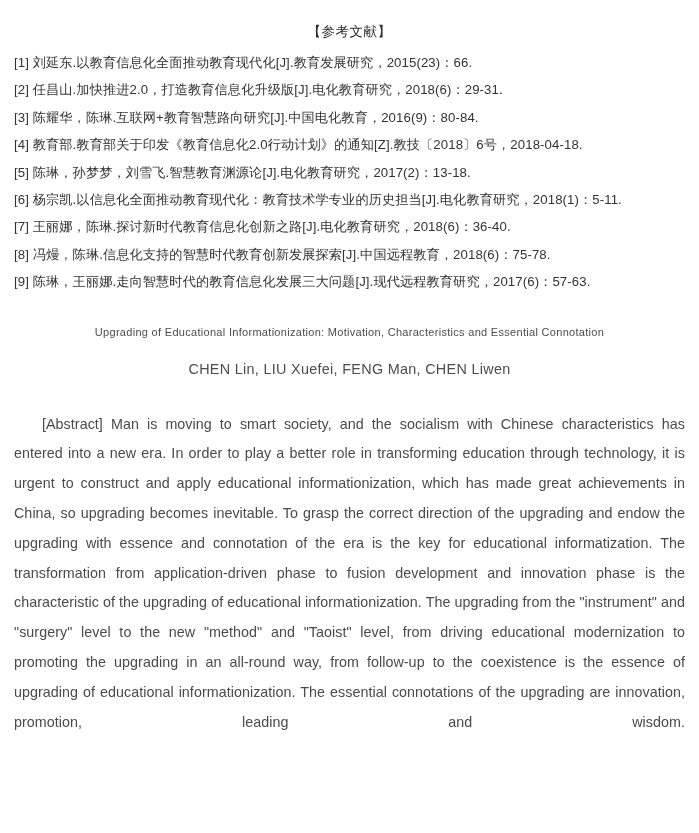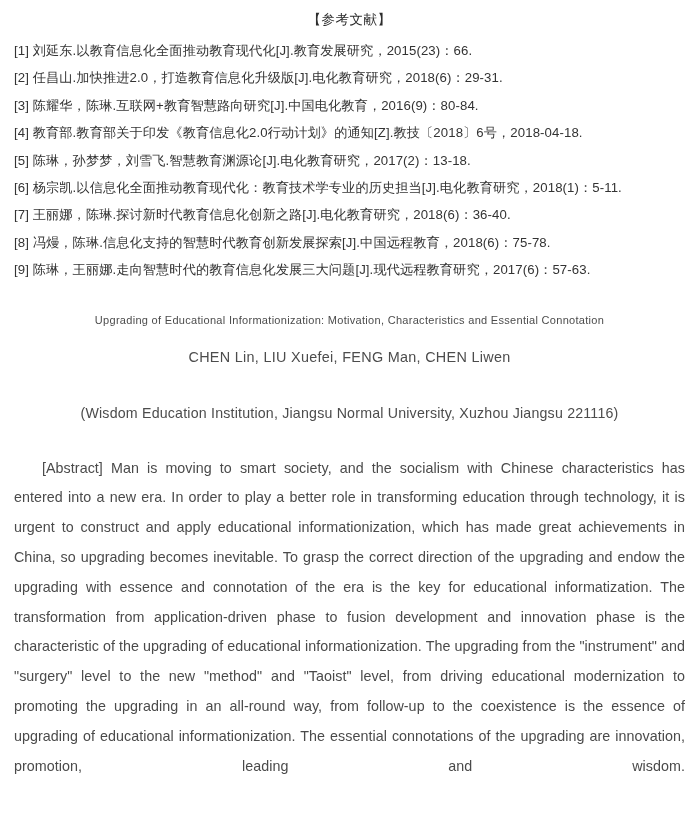--- a/index.html
+++ b/index.html
@@ -13,21 +13,21 @@
     overflow: hidden;
     font-family: "Liberation Sans", "DejaVu Sans", sans-serif;
     color: #3a3a3a;
     -webkit-font-smoothing: antialiased;
   }
   .page {
     position: relative;
     width: 699px;
     height: 833px;
     box-sizing: border-box;
-    padding: 0 14px;
+    padding: 12px 14px;
   }
 
   
   .ref-header {
     text-align: center;
     font-size: 13.5px;
     line-height: 26px;
     letter-spacing: 0.5px;
     color: #2d2d2d;
     padding-top: 7px;
@@ -110,21 +110,20 @@
     <div class="ref-item">[5] 陈琳，孙梦梦，刘雪飞.智慧教育渊源论[J].电化教育研究，2017(2)：13-18.</div>
     <div class="ref-item">[6] 杨宗凯.以信息化全面推动教育现代化：教育技术学专业的历史担当[J].电化教育研究，2018(1)：5-11.</div>
     <div class="ref-item">[7] 王丽娜，陈琳.探讨新时代教育信息化创新之路[J].电化教育研究，2018(6)：36-40.</div>
     <div class="ref-item">[8] 冯熳，陈琳.信息化支持的智慧时代教育创新发展探索[J].中国远程教育，2018(6)：75-78.</div>
     <div class="ref-item">[9] 陈琳，王丽娜.走向智慧时代的教育信息化发展三大问题[J].现代远程教育研究，2017(6)：57-63.</div>
   </div>
 
   <div class="en-block">
     <div class="en-title">Upgrading of Educational Informationization: Motivation, Characteristics and Essential Connotation</div>
     <div class="en-authors">CHEN Lin, LIU Xuefei, FENG Man, CHEN Liwen</div>
-    <div class="en-affiliation">(Wisdom Education Institution, Jiangsu Normal University, Xuzhou Jiangsu 221116)</div>
   </div>
 
   <div class="abstract-block">
     <div class="abstract-para">[Abstract] Man is moving to smart society, and the socialism with Chinese characteristics has entered into a new era. In order to play a better role in transforming education through technology, it is urgent to construct and apply educational informationization, which has made great achievements in China, so upgrading becomes inevitable. To grasp the correct direction of the upgrading and endow the upgrading with essence and connotation of the era is the key for educational informatization. The transformation from application-driven phase to fusion development and innovation phase is the characteristic of the upgrading of educational informationization. The upgrading from the "instrument" and "surgery" level to the new "method" and "Taoist" level, from driving educational modernization to promoting the upgrading in an all-round way, from follow-up to the coexistence is the essence of upgrading of educational informationization. The essential connotations of the upgrading are innovation, promotion, leading and wisdom.</div>
 
   </div>
 
 </div>
 
 </body></html>

